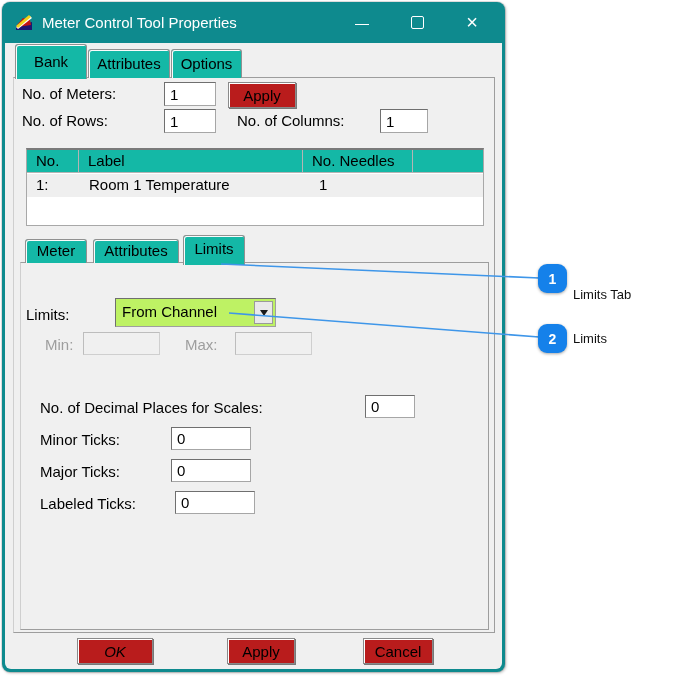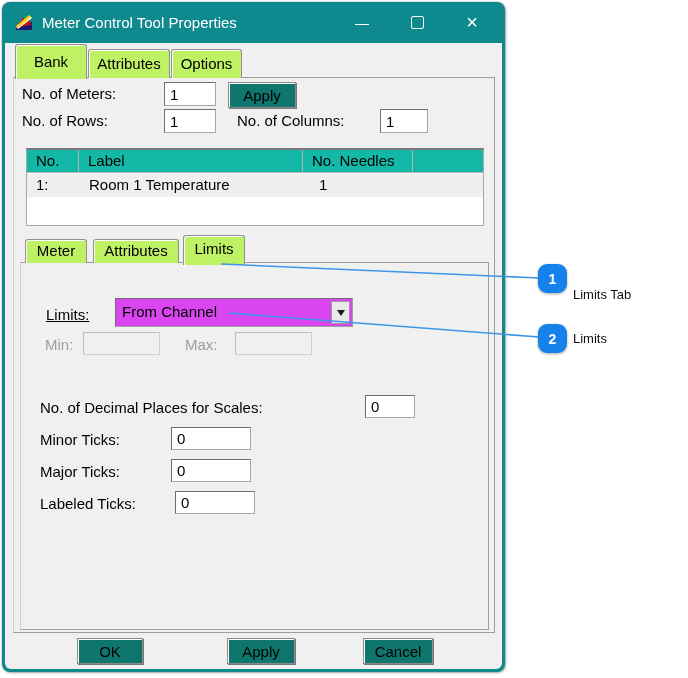--- a/index.html
+++ b/index.html
@@ -18,21 +18,21 @@
            justify-content:center;color:#fff;cursor:default;}
   .btn-min{left:338px;font-size:14px;}
   .btn-max{left:393px;}
   .btn-max .box{width:11px;height:11px;border:1.5px solid #fff;border-radius:2px;}
   .btn-close{left:448px;font-size:20px;font-weight:400;}
 
   .client{position:absolute;left:3px;top:41px;width:497px;height:626px;
           background:#f0f0f0;border-radius:0 0 6px 6px;}
 
   
-  .tab{position:absolute;background:#bef264;border:1px solid #919191;border-bottom:none;
+  .tab{position:absolute;background:#14b8a6;border:1px solid #919191;border-bottom:none;
        border-radius:3px 3px 0 0;box-shadow:inset 1px 1px 0 #fbfbfb;
        font-size:15px;text-align:center;z-index:3;cursor:default;white-space:nowrap;}
   .panel{position:absolute;background:#f0f0f0;border:1px solid #9d9d9d;
          border-left-color:#cfcfcf;z-index:1;}
 
   .tab-bank{left:13px;top:42px;width:70px;height:34px;line-height:33px;}
   .tab-attributes{left:86px;top:47px;width:80px;height:28px;line-height:27px;z-index:2;}
   .tab-options{left:169px;top:47px;width:69px;height:28px;line-height:27px;z-index:2;}
   .outer-panel{left:11px;top:75px;width:480px;height:554px;}
 
@@ -41,36 +41,36 @@
   .tab-limits{left:181px;top:233px;width:60px;height:29px;line-height:26px;z-index:5;}
   .inner-panel{left:18px;top:260px;width:467px;height:366px;z-index:2;}
 
   
   .lbl{position:absolute;font-size:15px;white-space:nowrap;z-index:6;}
   .lbl-dis{color:#9e9e9e;}
   .inp{position:absolute;box-sizing:border-box;background:#fff;font-family:inherit;
        border:1px solid;border-color:#6f6f6f #a6a6a6 #a6a6a6 #6f6f6f;
        font-size:15px;padding:0 0 0 5px;z-index:6;outline:none;}
   .inp-dis{background:#f0f0f0;border-color:#bdbdbd #cfcfcf #cfcfcf #bdbdbd;}
-  .btn{position:absolute;box-sizing:border-box;background:#0f766e;border:1px solid #8a8a8a;
+  .btn{position:absolute;box-sizing:border-box;background:#b91c1c;border:1px solid #8a8a8a;
        box-shadow:1px 1px 0 #787878, inset 1px 1px 0 #ffffff;
        font-size:15px;text-align:center;z-index:6;cursor:default;}
 
   
   .mlist{position:absolute;left:24px;top:146px;width:458px;height:78px;box-sizing:border-box;
          background:#fff;border:1px solid #a8a8a8;border-top:2px solid #7a7a7a;z-index:6;}
   .mhdr{position:absolute;left:0;top:0;height:23px;line-height:22px;background:#14b8a6;
         border-right:1px solid #b4b4b4;border-bottom:1px solid #b4b4b4;
         box-sizing:border-box;font-size:15px;padding-left:9px;}
   .mrow{position:absolute;left:0;top:24px;width:100%;height:23px;background:var(--row_highlight,#efefef);}
   .mcell{position:absolute;top:0;height:23px;line-height:22px;font-size:15px;white-space:nowrap;}
 
   
-  .combo{position:absolute;left:113px;top:296px;width:238px;height:29px;box-sizing:border-box;
-         background:#d946ef;border:1px solid;border-color:#6f6f6f #9f9f9f #9f9f9f #6f6f6f;z-index:6;}
+  .combo{position:absolute;left:113px;top:296px;width:161px;height:29px;box-sizing:border-box;
+         background:#bef264;border:1px solid;border-color:#6f6f6f #9f9f9f #9f9f9f #6f6f6f;z-index:6;}
   .combo-text{position:absolute;left:6px;top:0;height:27px;line-height:26px;font-size:15px;}
   .combo-btn{position:absolute;right:2px;top:2px;width:19px;height:23px;background:#e9e9e9;
              border:1px solid #9a9a9a;box-sizing:border-box;display:flex;align-items:center;
              justify-content:center;cursor:default;}
   .tri-down{width:0;height:0;border-left:4px solid transparent;border-right:4px solid transparent;
             border-top:6px solid #1a1a1a;}
 
   
   .overlay{position:absolute;left:0;top:0;width:688px;height:678px;pointer-events:none;z-index:40;}
   .connector{stroke:var(--connector,#3e96e9);stroke-width:1.6;fill:none;}
@@ -132,21 +132,21 @@
         <span class="mcell" style="left:62px;">Room 1 Temperature</span>
         <span class="mcell" style="left:292px;">1</span>
       </div>
     </div>
 
     <div class="tab tab-meter">Meter</div>
     <div class="tab tab-attributes2">Attributes</div>
     <div class="tab tab-limits">Limits</div>
     <div class="panel inner-panel"></div>
 
-    <span class="lbl" style="left:44px;top:304px;text-decoration:underline;">Limits:</span>
+    <span class="lbl" style="left:24px;top:304px;">Limits:</span>
     <div class="combo">
       <span class="combo-text">From Channel</span>
       <div class="combo-btn">
         <span class="tri-down"></span>
       </div>
     </div>
 
     <span class="lbl lbl-dis" style="left:43px;top:334px;">Min:</span>
     <input class="inp inp-dis" style="left: 81px; top: 330px; width: 77px; height: 23px;" disabled="">
     <span class="lbl lbl-dis" style="left:183px;top:334px;">Max:</span>
@@ -157,21 +157,21 @@
 
     <span class="lbl" style="left:38px;top:429px;">Minor Ticks:</span>
     <input class="inp" style="left: 169px; top: 425px; width: 80px; height: 23px;" value="0">
 
     <span class="lbl" style="left:38px;top:461px;">Major Ticks:</span>
     <input class="inp" style="left: 169px; top: 457px; width: 80px; height: 23px;" value="0">
 
     <span class="lbl" style="left:38px;top:493px;">Labeled Ticks:</span>
     <input class="inp" style="left: 173px; top: 489px; width: 80px; height: 23px;" value="0">
 
-    <button class="btn" style="left:75px;top:636px;width:66px;height:26px;">OK</button>
+    <button class="btn" style="left:75px;top:636px;width:76px;height:26px;font-style:italic;">OK</button>
     <button class="btn" style="left:225px;top:636px;width:68px;height:26px;">Apply</button>
     <button class="btn" style="left:361px;top:636px;width:70px;height:26px;">Cancel</button>
   </div>
 
   <svg class="overlay">
     <line class="connector" x1="221" y1="264" x2="539" y2="278"></line>
     <line class="connector" x1="229" y1="313" x2="539" y2="337"></line>
   </svg>
 
   <div class="badge" style="left:538px;top:264px;">

